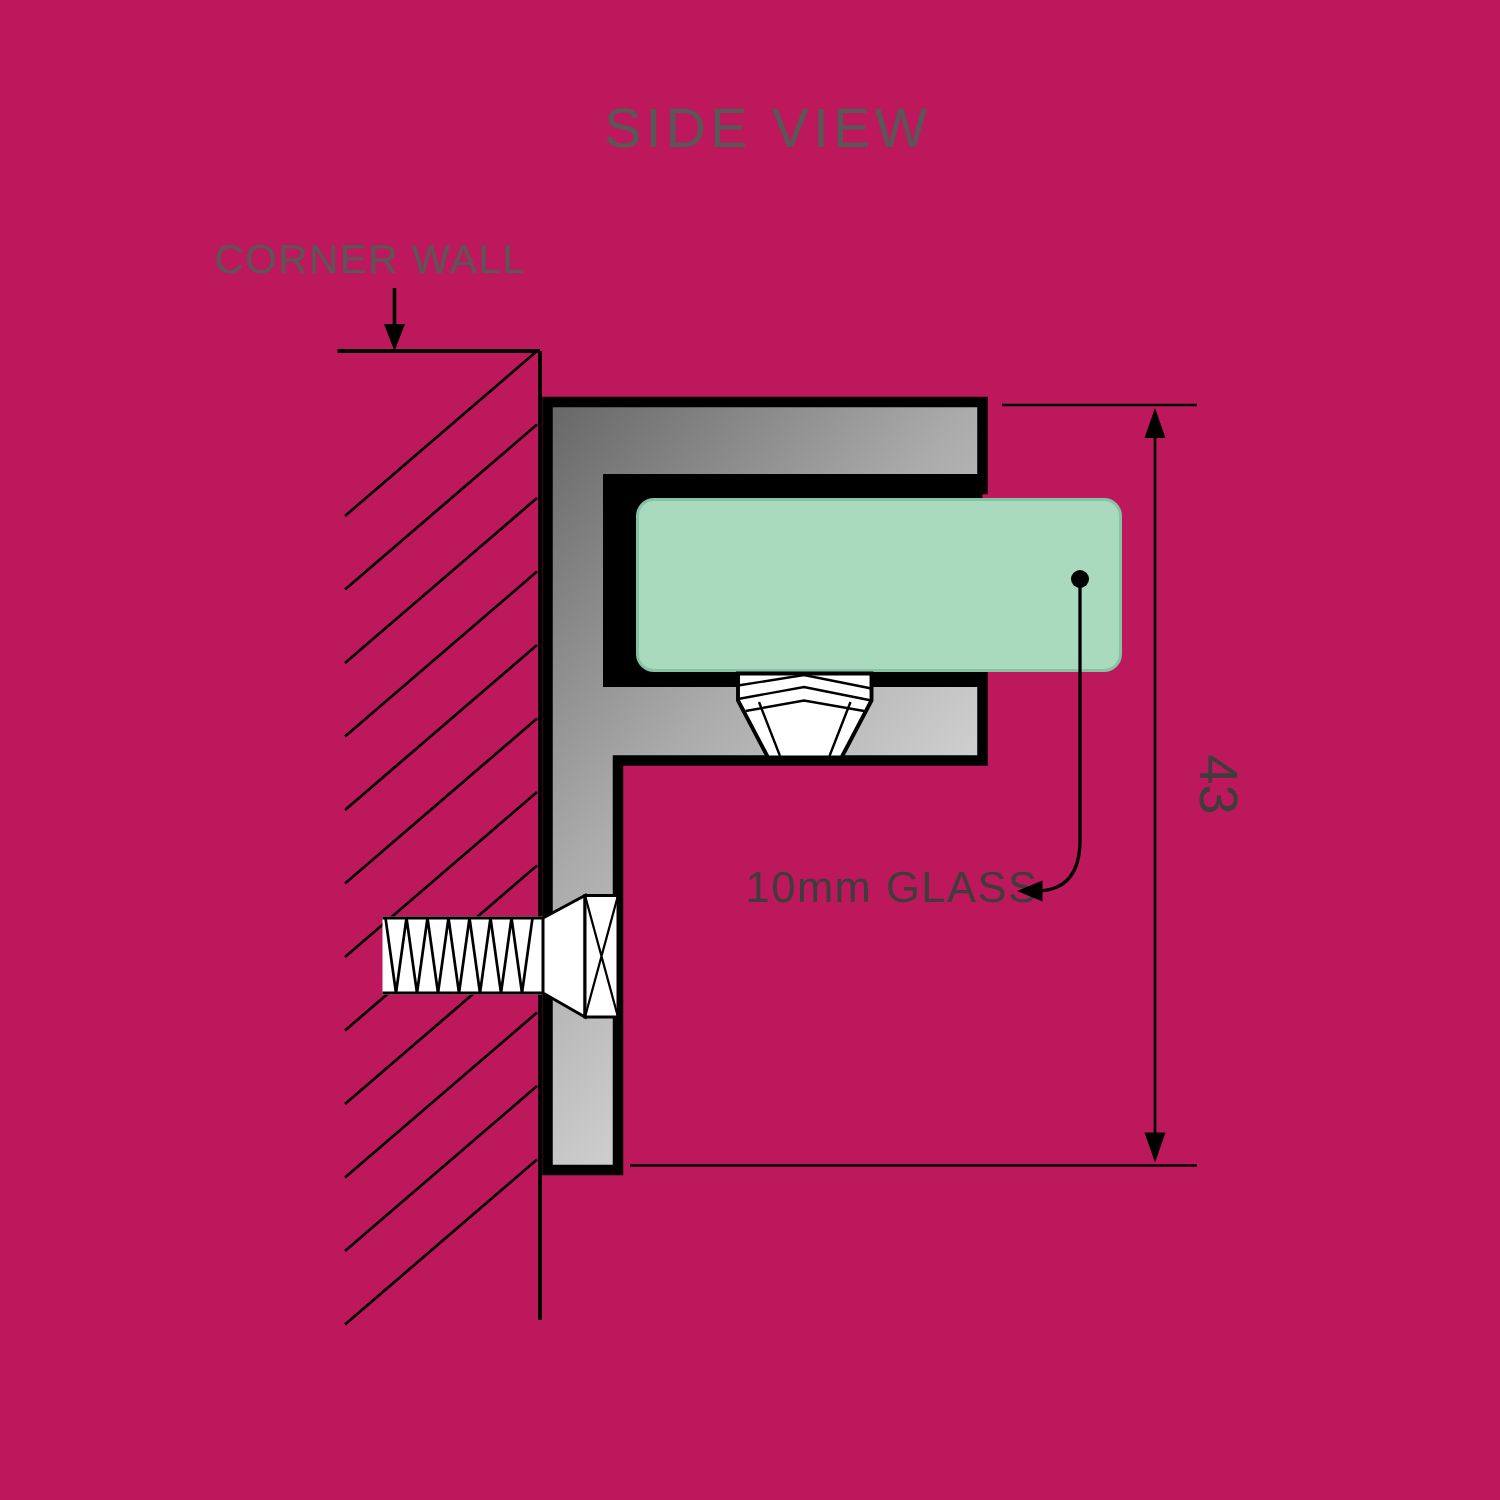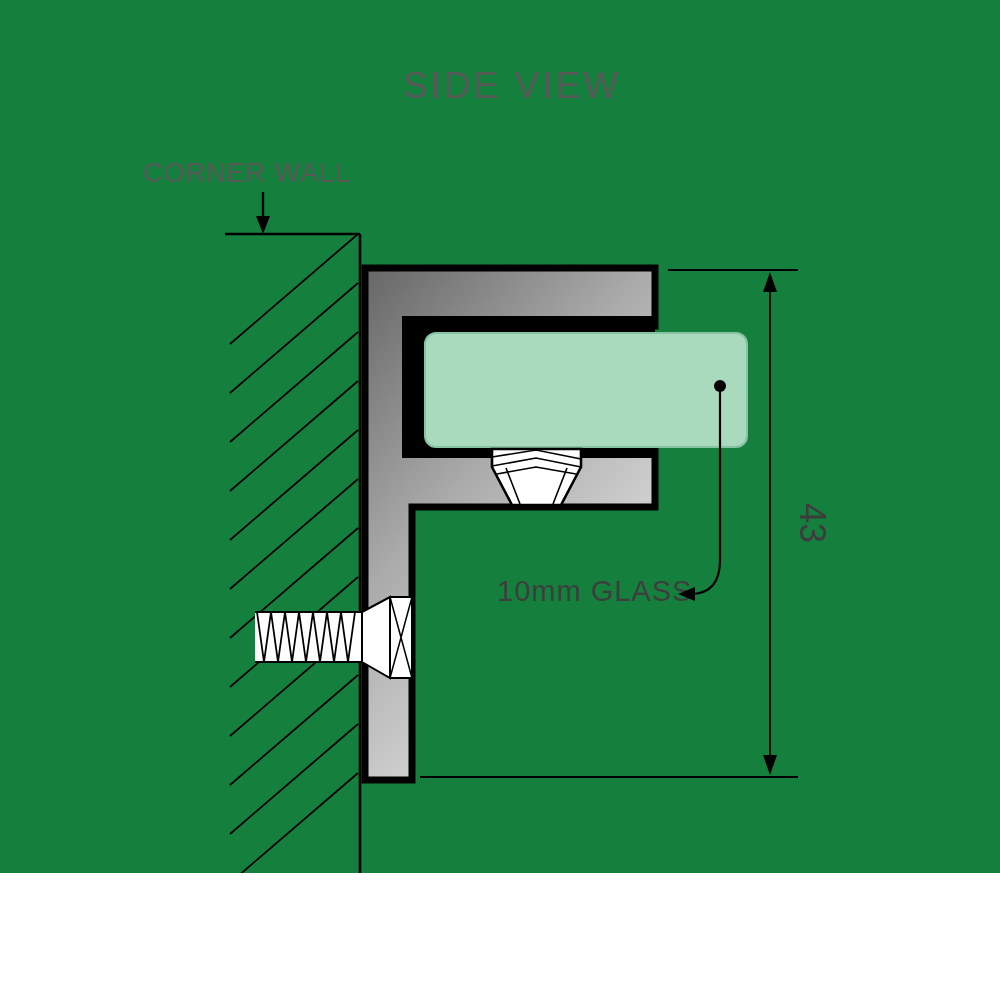--- a/index.html
+++ b/index.html
@@ -1,16 +1,16 @@
 <!DOCTYPE html>
 <html><head>
 <meta charset="utf-8">
 <style>
   html,body{margin:0;padding:0;background:#ffffff;}
-  .stage{width:1000px;height:873px;position:relative;background:#15803d;overflow:hidden;}
+  .stage{width:1000px;height:1000px;position:relative;background:#be185d;overflow:hidden;}
   svg{display:block;}
   text{font-family:"Liberation Sans", sans-serif;}
   .title-text{font-size:37px;letter-spacing:3px;}
   .wall-text{font-size:27px;letter-spacing:1px;}
   .glass-text{font-size:29px;letter-spacing:1px;}
   .dim-text{font-size:36px;}
 </style>
 </head>
 <body>
 

